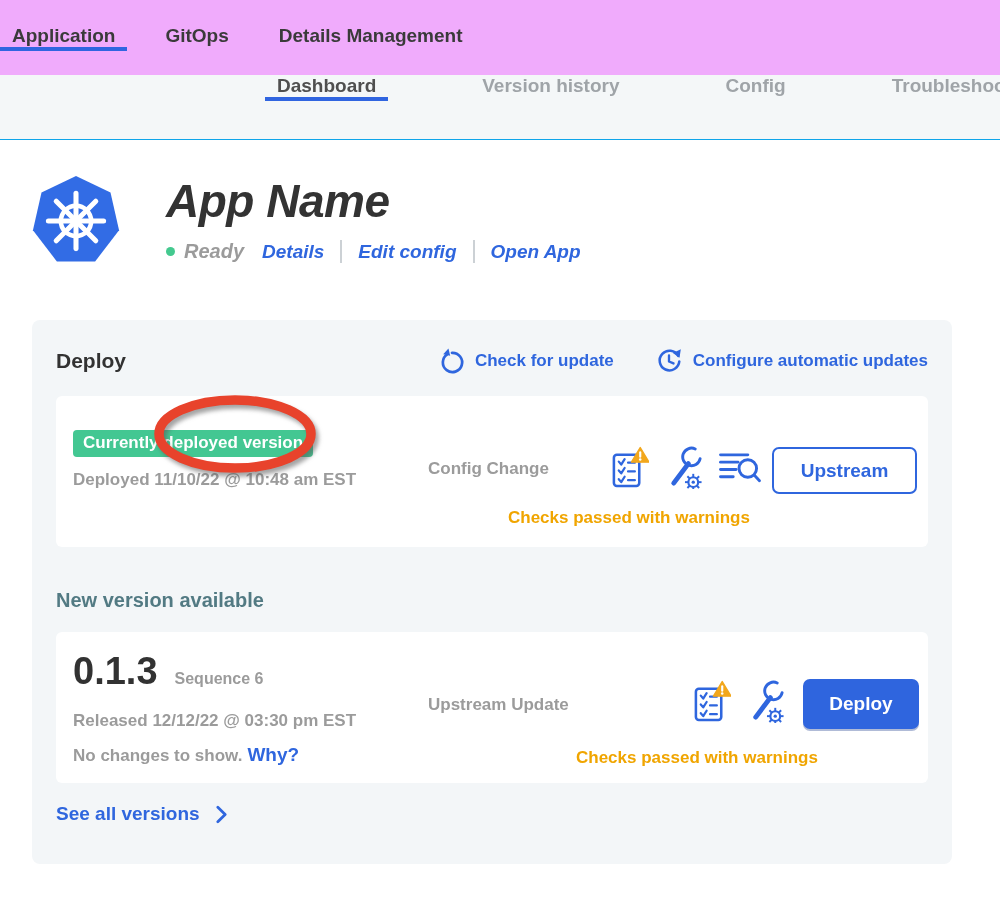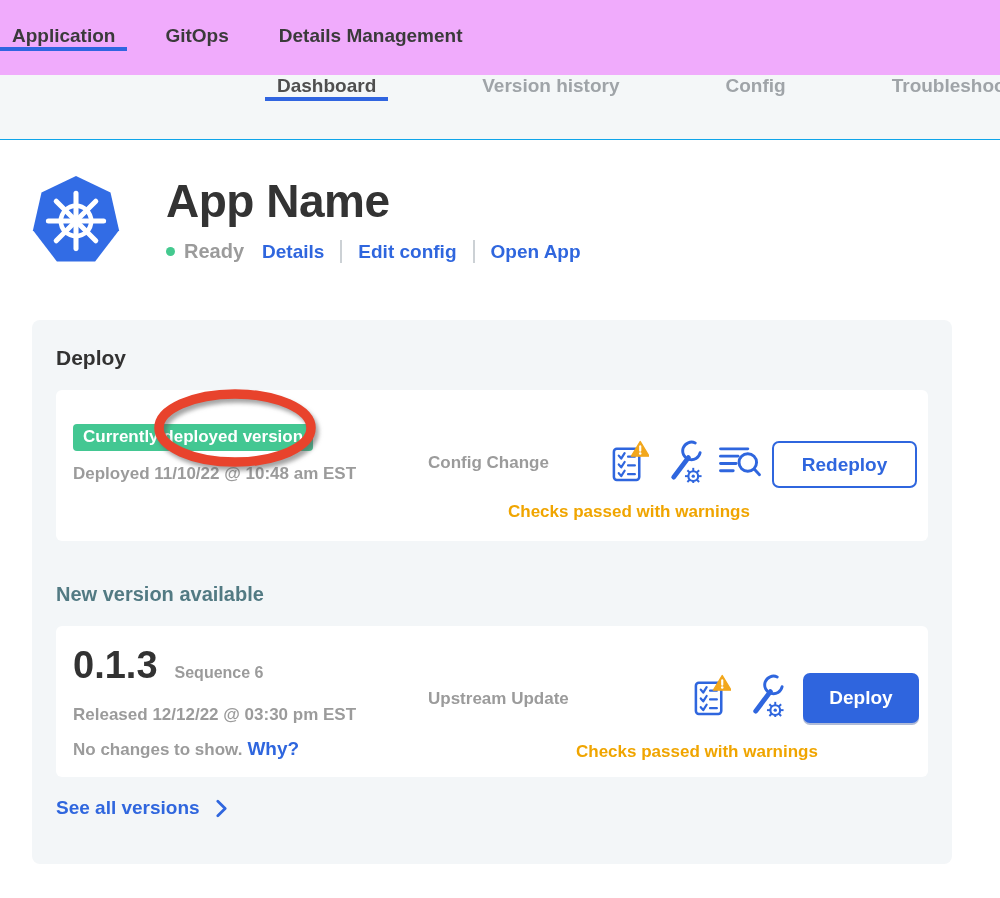--- a/index.html
+++ b/index.html
@@ -15,21 +15,21 @@
 
   
   .subnav { height:65px; background:#f4f7f8; border-bottom:1px solid #0ea5e9;
             display:flex; align-items:flex-start; padding-left:265px; }
   .subnav .tab { display:flex; align-items:center; padding:0 12px; margin-right:82px;
                  font-size:19px; font-weight:600; color:#9fa4a8; white-space:nowrap;
                  border-bottom:4px solid transparent; cursor:pointer; }
   .subnav .tab.active { color:#4f4f4f; font-weight:700; border-bottom-color:#3065e0; }
 
   
-  .app-header { display:flex; padding:32px 0 0 30px; }
+  .app-header { display:flex; padding:32px 0 0 30px;font-style:italic; }
   .k8s-logo { width:92px; height:98px; flex:0 0 auto; }
   .app-head-right { margin-left:44px; padding-top:2px; }
   .app-title { font-size:46px; font-weight:700; color:#333; letter-spacing:-0.5px; }
   .status-row { display:flex; align-items:center; margin-top:12px; }
   .status-dot { width:9px; height:9px; border-radius:50%; background:#44c98f; margin-right:9px; }
   .status-text { font-size:20px; font-weight:600; color:#9b9b9b; margin-right:18px; }
   .hlink { font-size:19px; font-weight:700; color:#2f66de; text-decoration:none; cursor:pointer; white-space:nowrap; }
   .vdiv { width:2px; height:23px; background:#ccd1d5; margin:0 16px; }
 
   
@@ -120,20 +120,37 @@
       <span class="vdiv"></span>
       <a class="hlink">Open App</a>
     </div>
   </div>
 </section>
 
 <section class="version-panel">
 
   <div class="panel-head">
     <h2 class="panel-title">Deploy</h2>
+    <div class="panel-actions">
+      <a class="panel-action">
+        <svg width="27" height="27" viewBox="0 0 28 28">
+          <path d="M16.6 5.3 A10 10 0 1 1 11.4 5.3" fill="none" stroke="#2f66de" stroke-width="2.8" stroke-linecap="round" transform="rotate(-18 14 15)"></path>
+          <polygon points="9.8,0.6 11.6,8.0 4.4,6.6" fill="#2f66de"></polygon>
+        </svg>
+        <span>Check for update</span>
+      </a>
+      <a class="panel-action">
+        <svg width="30" height="30" viewBox="0 0 32 32">
+          <path d="M25.8 10.5 A10.5 10.5 0 1 0 27 16.5" fill="none" stroke="#2f66de" stroke-width="2.7" stroke-linecap="round"></path>
+          <polygon points="28.6,3.5 27.2,12.4 20.2,7.4" fill="#2f66de"></polygon>
+          <polyline points="16,10 16,16.5 20.8,18.6" fill="none" stroke="#2f66de" stroke-width="2.5" stroke-linecap="round" stroke-linejoin="round"></polyline>
+        </svg>
+        <span>Configure automatic updates</span>
+      </a>
+    </div>
   </div>
 
   
   <div class="version-card">
     <span class="badge">Currently deployed version</span>
     <div class="meta-line">Deployed 11/10/22 @ 10:48 am EST</div>
 
     <div class="change-type">Config Change</div>
 
     <div class="icon-row row1">
@@ -168,21 +185,21 @@
           <line x1="2" y1="6" x2="30" y2="6"></line>
           <line x1="2" y1="13.5" x2="20" y2="13.5"></line>
           <line x1="2" y1="21" x2="18" y2="21"></line>
           <line x1="2" y1="28.5" x2="15" y2="28.5"></line>
         </g>
         <circle cx="30" cy="20" r="9" fill="none" stroke="#2f66de" stroke-width="3"></circle>
         <line x1="36.8" y1="27" x2="42" y2="32.5" stroke="#2f66de" stroke-width="3" stroke-linecap="round"></line>
       </svg>
     </div>
 
-    <button class="btn btn-redeploy">Redeploy</button>
+    <button class="btn btn-redeploy">Upstream</button>
 
     <div class="checks row1">Checks passed with warnings</div>
 
     <svg class="annotation" width="172" height="92" viewBox="0 0 172 92">
       <ellipse cx="86" cy="46" rx="76" ry="34" fill="none" stroke="#e8432c" stroke-width="9.5"></ellipse>
     </svg>
   </div>
 
   <h3 class="new-version-heading">New version available</h3>
 

